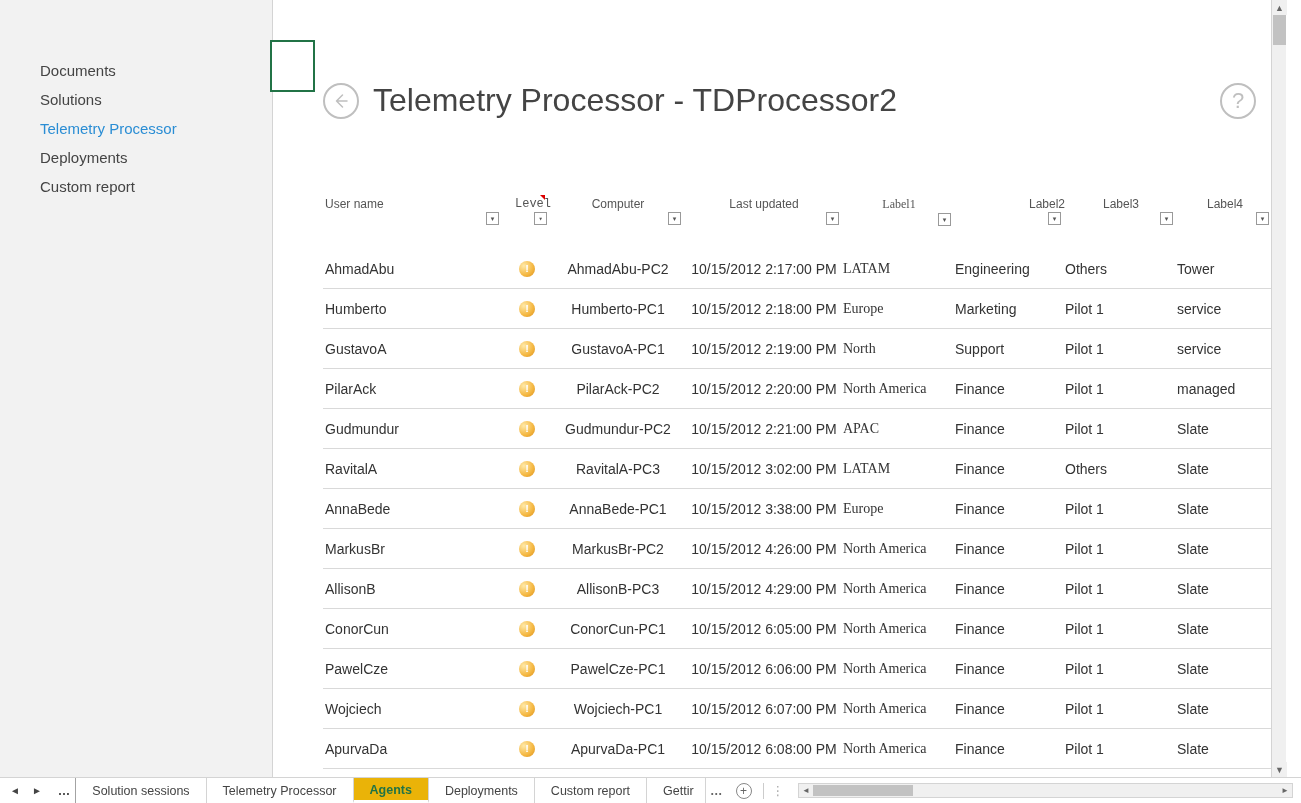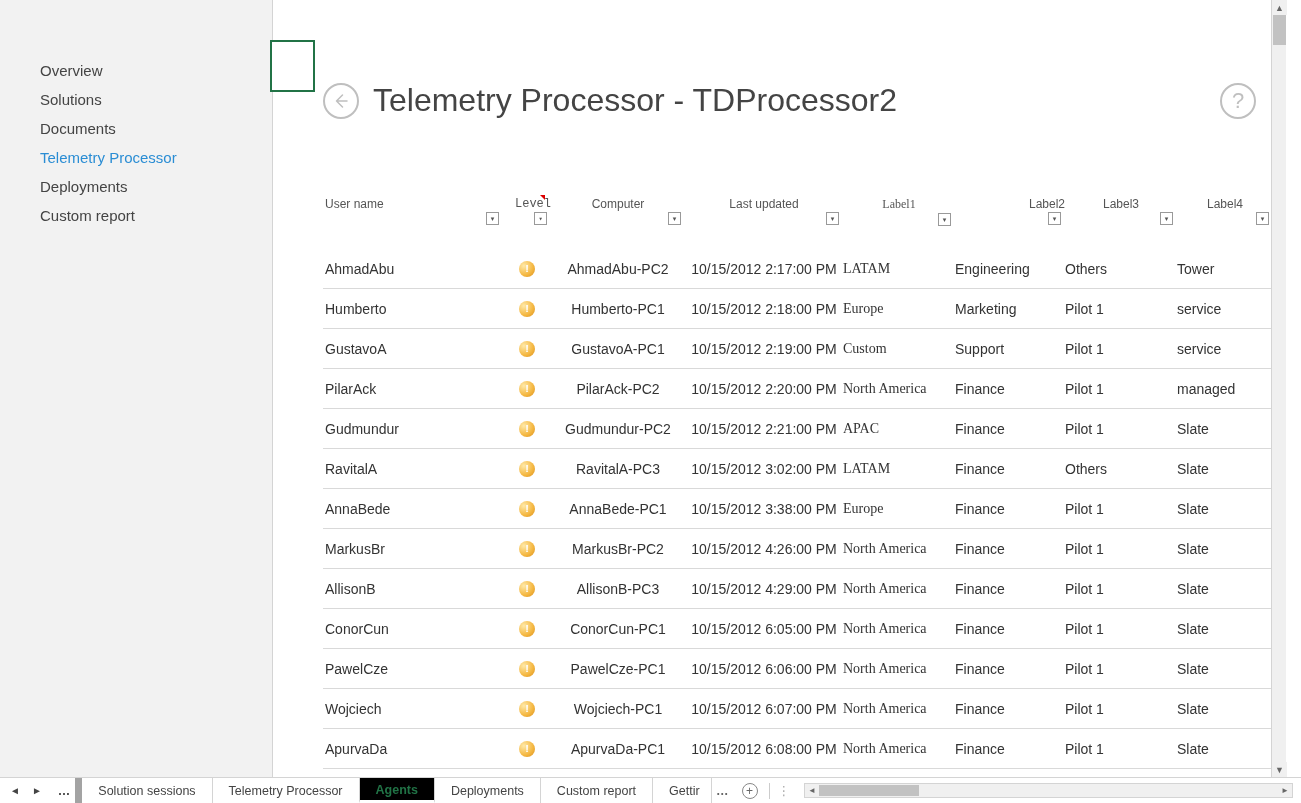--- a/index.html
+++ b/index.html
@@ -48,43 +48,42 @@
   .row .col.label1,.row .col.label2,.row .col.label3,.row .col.label4 { text-align:left; }
   
   .level-icon { width:16px; height:16px; border-radius:50%; background: radial-gradient(circle at 30% 30%, #ffe9a8, #f4b63f 60%, #d98f1f); display:flex; align-items:center; justify-content:center; color:#fff; font-size:11px; font-weight:bold;}
   
   .bottom-bar { position:absolute; bottom:0; left:0; width:1301px; height:26px; background:#fff; border-top:1px solid #d4d4d4; display:flex; align-items:center; font-size:12.5px;}
   .bottom-bar .nav-arrows { display:flex; align-items:center; padding:0 6px; gap:4px;}
   .bottom-bar .nav-arrows span { padding: 0 4px; color:#444; cursor:pointer; font-size:10px;}
   .bottom-bar .dots { color:#444; padding:0 6px; cursor:pointer; font-weight:bold;}
   .tabs { display:flex; height:100%; }
   .tab { padding: 0 16px; border:1px solid #d4d4d4; border-top:none; border-bottom:none; margin-left:-1px; display:flex; align-items:center; background:#fff; color:#444; cursor:pointer; height:100%;}
-  .tab:first-child{ border-left:7px solid #a3a3a3;}
-  .tab.active { color:#217346; font-weight:600; border-bottom: 2px solid #fff; background:#000000; position:relative;}
+  .tab:first-child{ border-left:1px solid #a3a3a3;}
+  .tab.active { color:#217346; font-weight:600; border-bottom: 2px solid #fff; background:#eab308; position:relative;}
   .tab.active::after{ content:''; position:absolute; left:0; right:0; bottom:-1px; height:2px; background:#fff;}
   .tab-add { width:22px; display:flex; align-items:center; justify-content:center; cursor:pointer; margin-left:6px;}
   .tab-add .circ{ width:16px; height:16px; border:1px solid #888; border-radius:50%; display:flex; align-items:center; justify-content:center; font-size:12px; color:#666;}
   .bottom-bar .sep{ width:1px; height:16px; background:#ccc; margin:0 8px;}
   .bottom-bar .drag{ color:#aaa; letter-spacing:2px; cursor:grab;}
   .hscroll { flex:1; height:15px; margin:0 8px 0 12px; background:#f0f0f0; border:1px solid #d4d4d4; position:relative; display:flex; align-items:center;}
   .hscroll .left,.hscroll .right{ width:14px; height:13px; display:flex; align-items:center; justify-content:center; font-size:8px; color:#666; cursor:pointer;}
   .hscroll .right{ margin-left:auto;}
   .hscroll .thumb{ position:absolute; left:14px; top:1px; bottom:1px; width:100px; background:#c2c2c2;}
   .tab.trunc{ max-width:60px; overflow:hidden; white-space:nowrap;}
   .ellip{ padding:0 4px; color:#666; font-weight:bold;}
 </style>
 </head>
 <body>
 
 <div class="app">
   <div class="sidebar">
     <div id="nav-list">
-        <div class="nav-item">Overview</div>
+        <div class="nav-item">Documents</div>
         <div class="nav-item">Solutions</div>
-        <div class="nav-item">Documents</div>
         <div class="nav-item active">Telemetry Processor</div>
         <div class="nav-item">Deployments</div>
         <div class="nav-item">Custom report</div>
       </div>
   </div>
 
   <div class="main">
     <div class="cell-sel"></div>
 
     <div class="header">
@@ -135,21 +134,21 @@
             <div class="col label3">Pilot 1</div>
             <div class="col label4">service</div>
           </div>
           <div class="row">
             <div class="col username">GustavoA</div>
             <div class="col level">
               <div class="level-icon">!</div>
             </div>
             <div class="col computer">GustavoA-PC1</div>
             <div class="col updated">10/15/2012 2:19:00 PM</div>
-            <div class="col label1">Custom</div>
+            <div class="col label1">North</div>
             <div class="col label2">Support</div>
             <div class="col label3">Pilot 1</div>
             <div class="col label4">service</div>
           </div>
           <div class="row">
             <div class="col username">PilarAck</div>
             <div class="col level">
               <div class="level-icon">!</div>
             </div>
             <div class="col computer">PilarAck-PC2</div>

